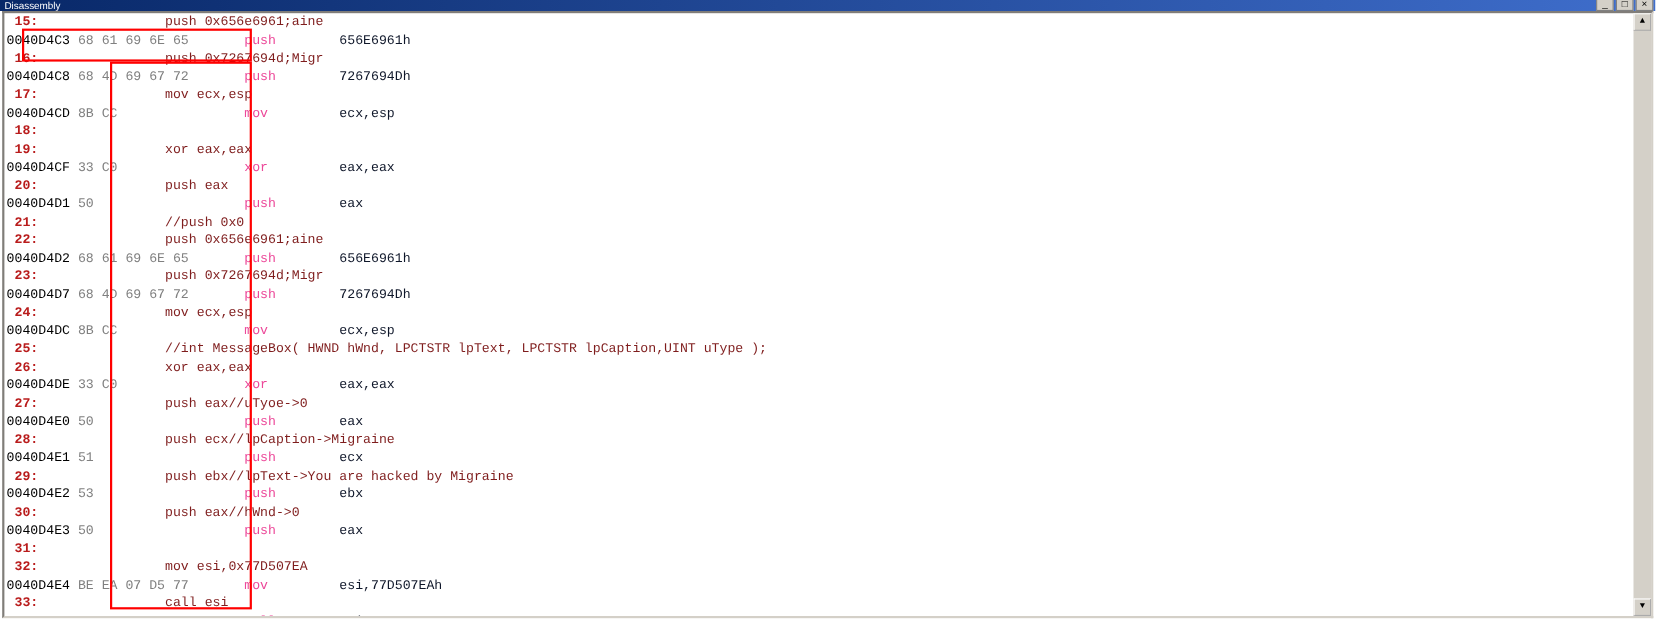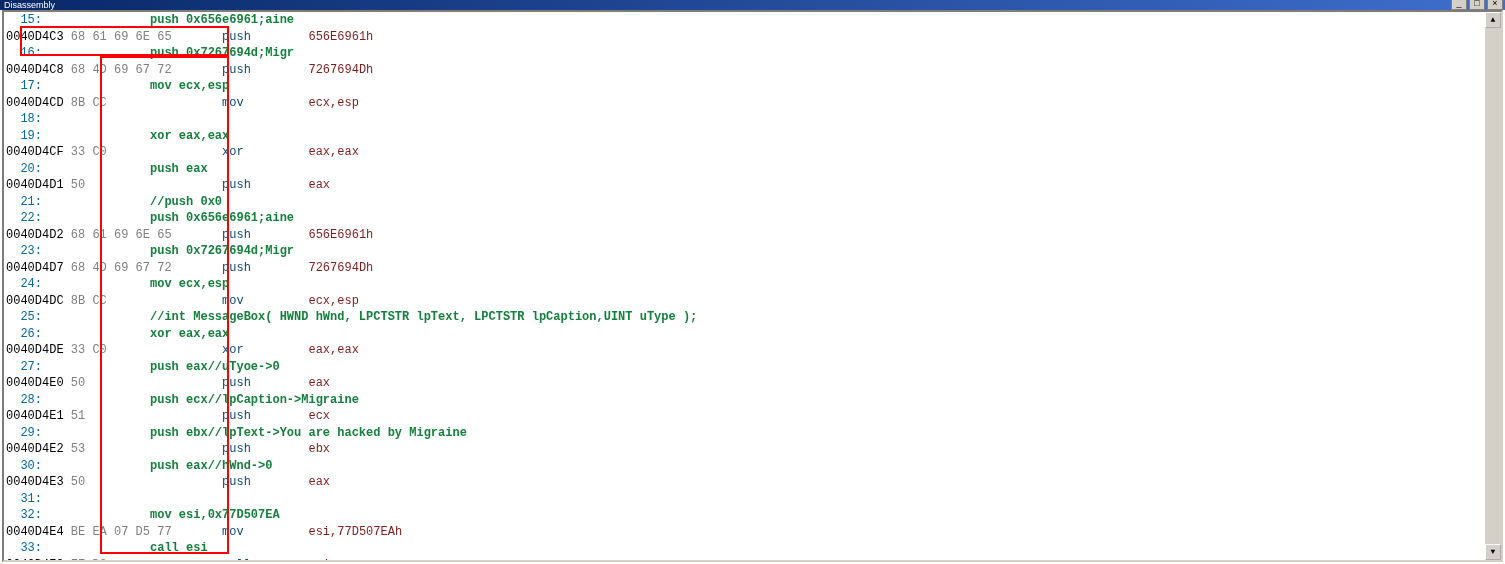--- a/index.html
+++ b/index.html
@@ -45,26 +45,26 @@
   .sb-btn {
     width:16px; height:16px; background:#d4d0c8;
     border:1px outset #fff; font-size:8px; text-align:center; line-height:14px;
   }
   .code {
     position:absolute; top:0px; left:2px; right:16px; bottom:2px;
     white-space:pre;
     line-height:16.5px;
   }
   .row { height:16.5px; }
-  .src .lineno { color:#0369a1; font-weight:normal; display:inline-block; width:36px; text-align:right; }
-  .src .txt    { color:#15803d; font-weight:bold; }
+  .src .lineno { color:#b91c1c; font-weight:bold; display:inline-block; width:36px; text-align:center; }
+  .src .txt    { color:#7f1d1d; font-weight:normal; }
   .asm .addr  { color:#000000; }
   .asm .bytes { color:#808080;margin-top:20px; }
-  .asm .mn    { color:#0c4a6e;text-align:center; }
-  .asm .ops   { color:#7f1d1d; }
+  .asm .mn    { color:#ec4899;text-align:center; }
+  .asm .ops   { color:#0f172a; }
   .highlight {
     position:absolute;
     border:2px solid #ff0000;
     pointer-events:none;
   }
   .h1 { top:14px;  left:16px; width:209px; height:30px; }
   .h2 { top:44px;  left:96px; width:129px; height:498px; }
 </style>
 </head>
 <body>

